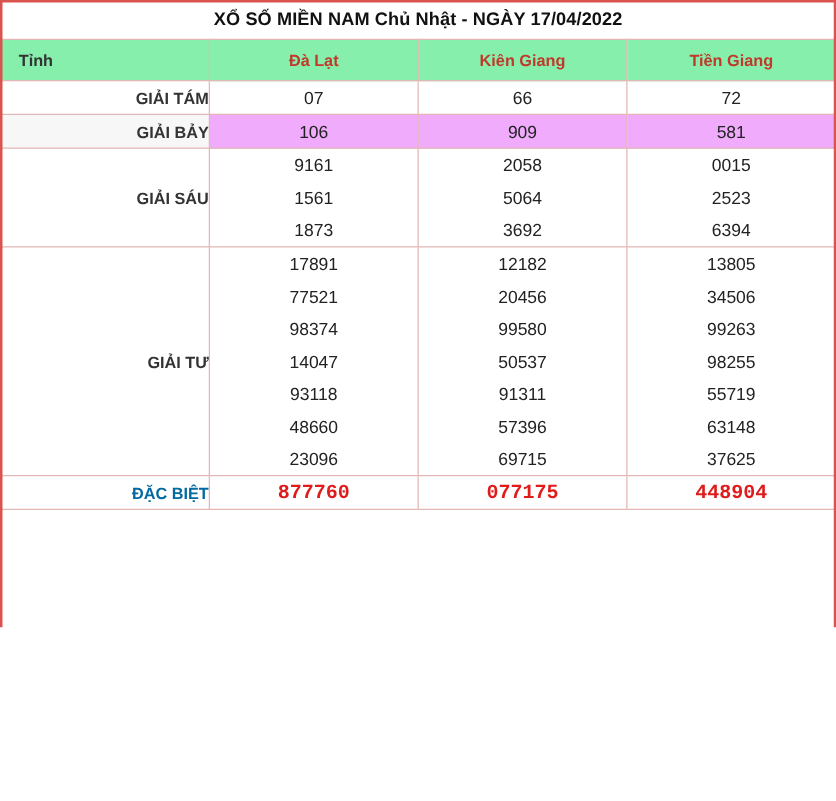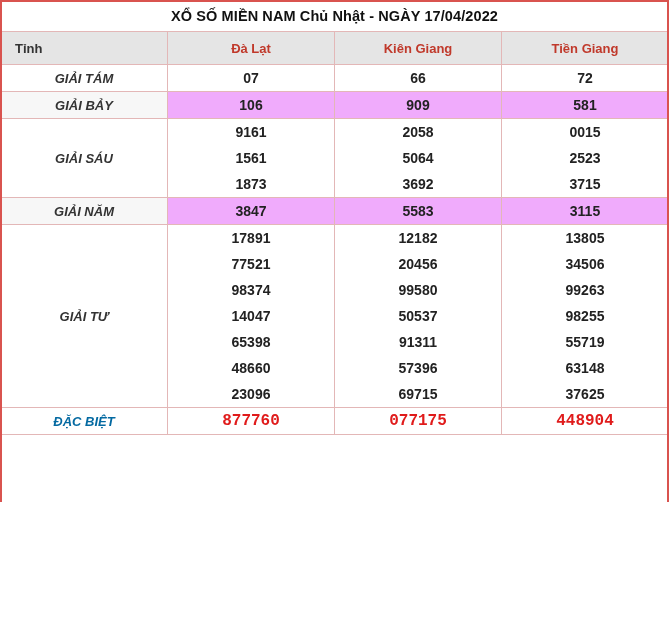--- a/index.html
+++ b/index.html
@@ -34,49 +34,48 @@
     text-align: center;
     font-size: 14.5px;
     font-weight: bold;
     color: #111111;
     height: 31px;
     padding: 0 4px;
     letter-spacing: 0.1px;
   }
   
   .head-row td {
-    background: #e5e5e5;
+    background: #86efac;
     height: 33px;
     text-align: center;
     font-size: 13px;
     font-weight: bold;
     color: #c0392b;
   }
   .head-row td.prize-head {
     text-align: left;
     padding-left: 14px;
     color: #333333;
     font-weight: bold;
     font-size: 13px;
   }
   
   .prize-label {
-    text-align: center;
+    text-align: right;
     padding-left: 14px;
     font-size: 13px;
     font-weight: bold;
     color: #333333;
     background: #ffffff;
-    font-style: italic;
   }
   .nums {
     text-align: center;
     font-size: 14px;
     color: #222222;
-    font-weight: bold;
+    font-weight: normal;
     line-height: 26px;
     padding: 5px 0;
   }
   .nums .n { display: block; }
   tr.alt td { background: #f0abfc; }
   tr.alt td.prize-label { background: #f7f7f7; }
   tr.special td { background: #ffffff; }
   tr.special .nums {
     color: #e01b1b;
     font-size: 16px;
@@ -140,43 +139,31 @@
             <span class="n">1873</span>
           </td>
           <td class="nums">
             <span class="n">2058</span>
             <span class="n">5064</span>
             <span class="n">3692</span>
           </td>
           <td class="nums">
             <span class="n">0015</span>
             <span class="n">2523</span>
-            <span class="n">3715</span>
-          </td>
-        </tr>
-        <tr class="alt">
-          <td class="prize-label">GIẢI NĂM</td>
-          <td class="nums">
-            <span class="n">3847</span>
-          </td>
-          <td class="nums">
-            <span class="n">5583</span>
-          </td>
-          <td class="nums">
-            <span class="n">3115</span>
+            <span class="n">6394</span>
           </td>
         </tr>
         <tr>
           <td class="prize-label">GIẢI TƯ</td>
           <td class="nums">
             <span class="n">17891</span>
             <span class="n">77521</span>
             <span class="n">98374</span>
             <span class="n">14047</span>
-            <span class="n">65398</span>
+            <span class="n">93118</span>
             <span class="n">48660</span>
             <span class="n">23096</span>
           </td>
           <td class="nums">
             <span class="n">12182</span>
             <span class="n">20456</span>
             <span class="n">99580</span>
             <span class="n">50537</span>
             <span class="n">91311</span>
             <span class="n">57396</span>

